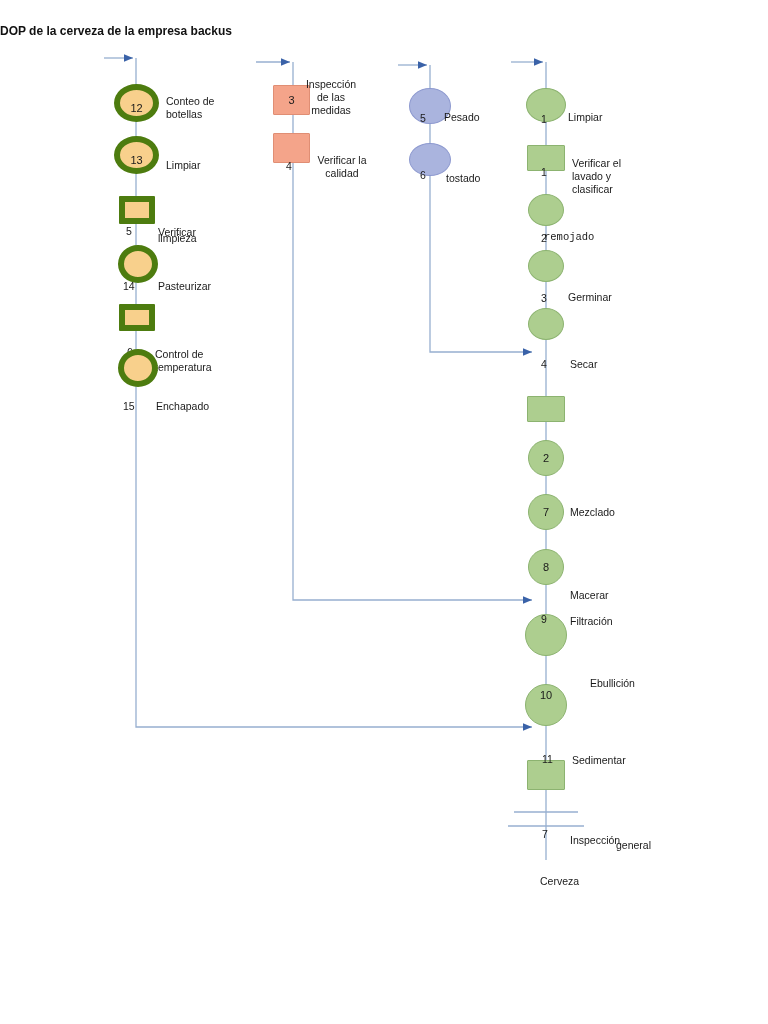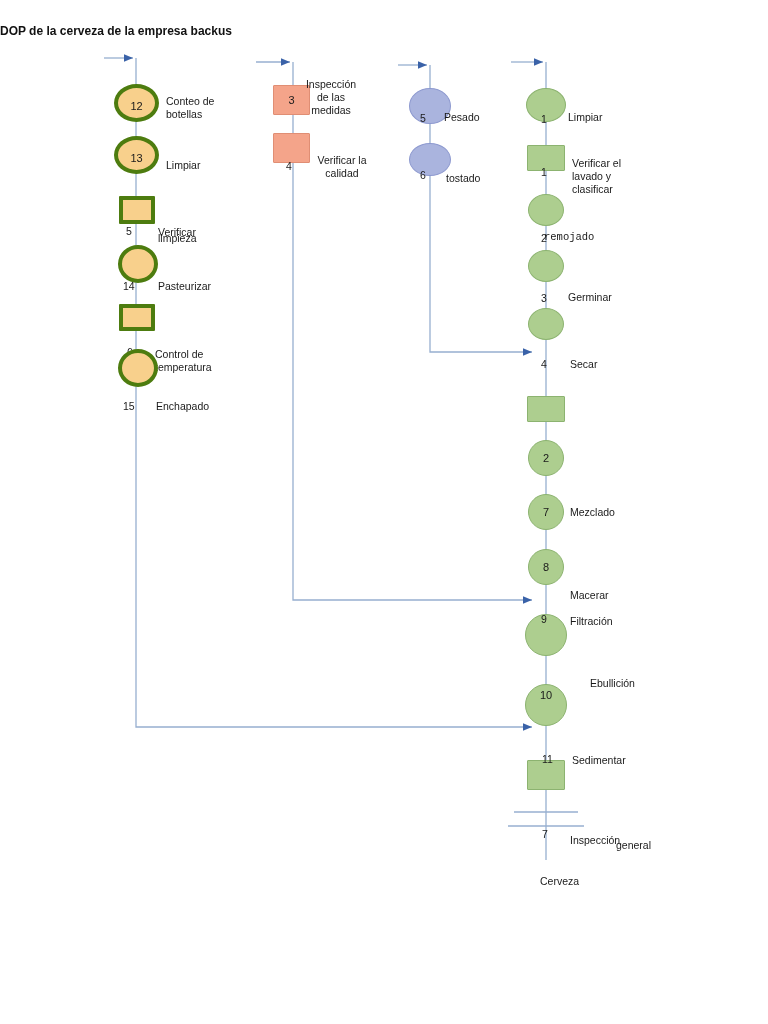--- a/index.html
+++ b/index.html
@@ -14,21 +14,21 @@
   .node{position:absolute;box-sizing:border-box;}
   .node .num{
     position:absolute;left:0;width:100%;text-align:center;
     font-size:11px;color:#1a1a1a;
   }
 
   
   .ellipse{border-radius:50%;}
   .rect{border-radius:1px;}
 
-  .c-orange{background:#F8D08C;border:4px solid #4d7c0f;}
+  .c-orange{background:#F8D08C;border:6px solid #4d7c0f;}
   .c-salmon{background:#F4A48A;border:1px solid #E08E74;}
   .c-blue{background:#AAB4DE;border:1px solid #8D99CF;}
   .c-green{background:#ADCE8F;border:1px solid #8CB370;}
 
   .label{
     position:absolute;font-size:10.5px;color:#1a1a1a;line-height:1.25;
   }
   .label.center{text-align:center;}
 
   .title{

